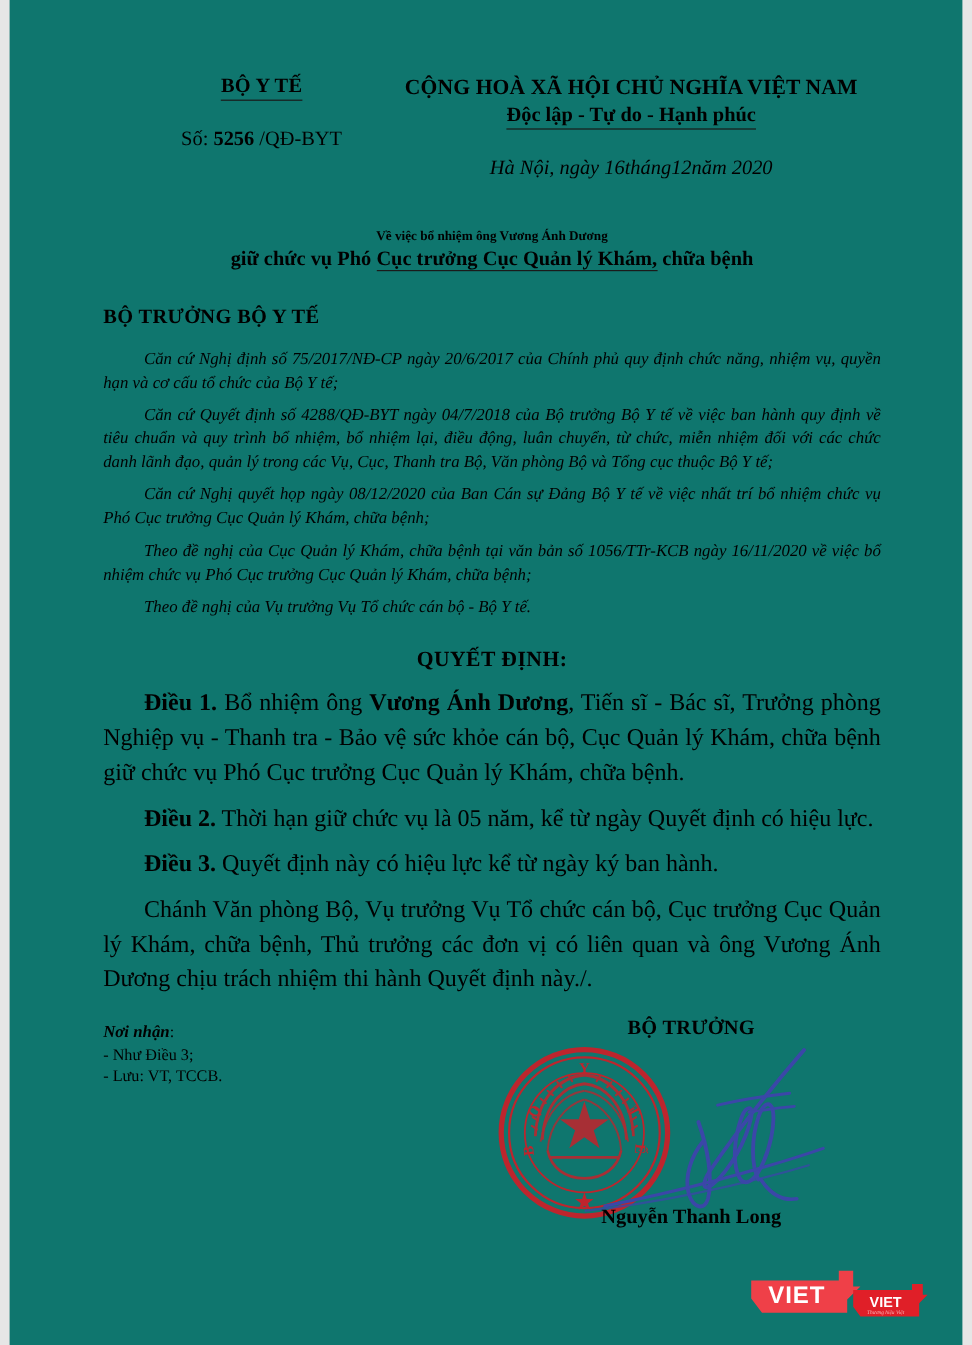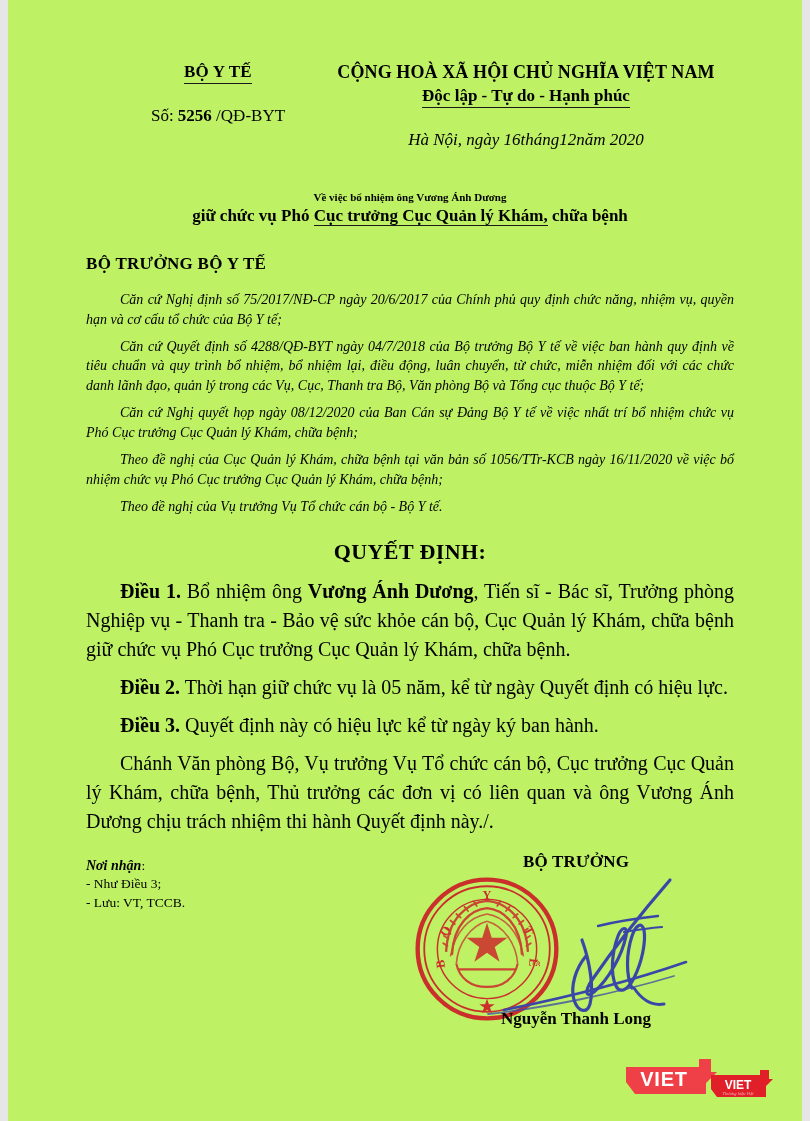--- a/index.html
+++ b/index.html
@@ -13,21 +13,21 @@
     position: relative;
     overflow: hidden;
     font-family: "Liberation Serif", "DejaVu Serif", serif;
   }
   #page {
     position: absolute;
     left: 8px;
     top: 0;
     width: 794px;
     height: 1121px;
-    background: #bef264;
+    background: #0f766e;
     box-shadow: 0 0 0 0 transparent;
     overflow: hidden;
   }
   .content {
     position: absolute;
     left: 78px;
     top: 0;
     width: 648px;
     height: 1121px;
   }
@@ -133,21 +133,21 @@
   .para-italic {
     font-style: italic;
     font-size: 14px;
     line-height: 1.42;
     text-align: justify;
     text-indent: 34px;
     margin: 0 0 7px 0;
   }
   .decide-head {
     font-weight: bold;
-    font-size: 22px;
+    font-size: 18px;
     text-align: center;
     letter-spacing: .4px;
     margin-top: 22px;
     margin-bottom: 12px;
   }
   .para-roman {
     font-size: 20px;
     line-height: 1.45;
     text-align: justify;
     text-indent: 34px;

